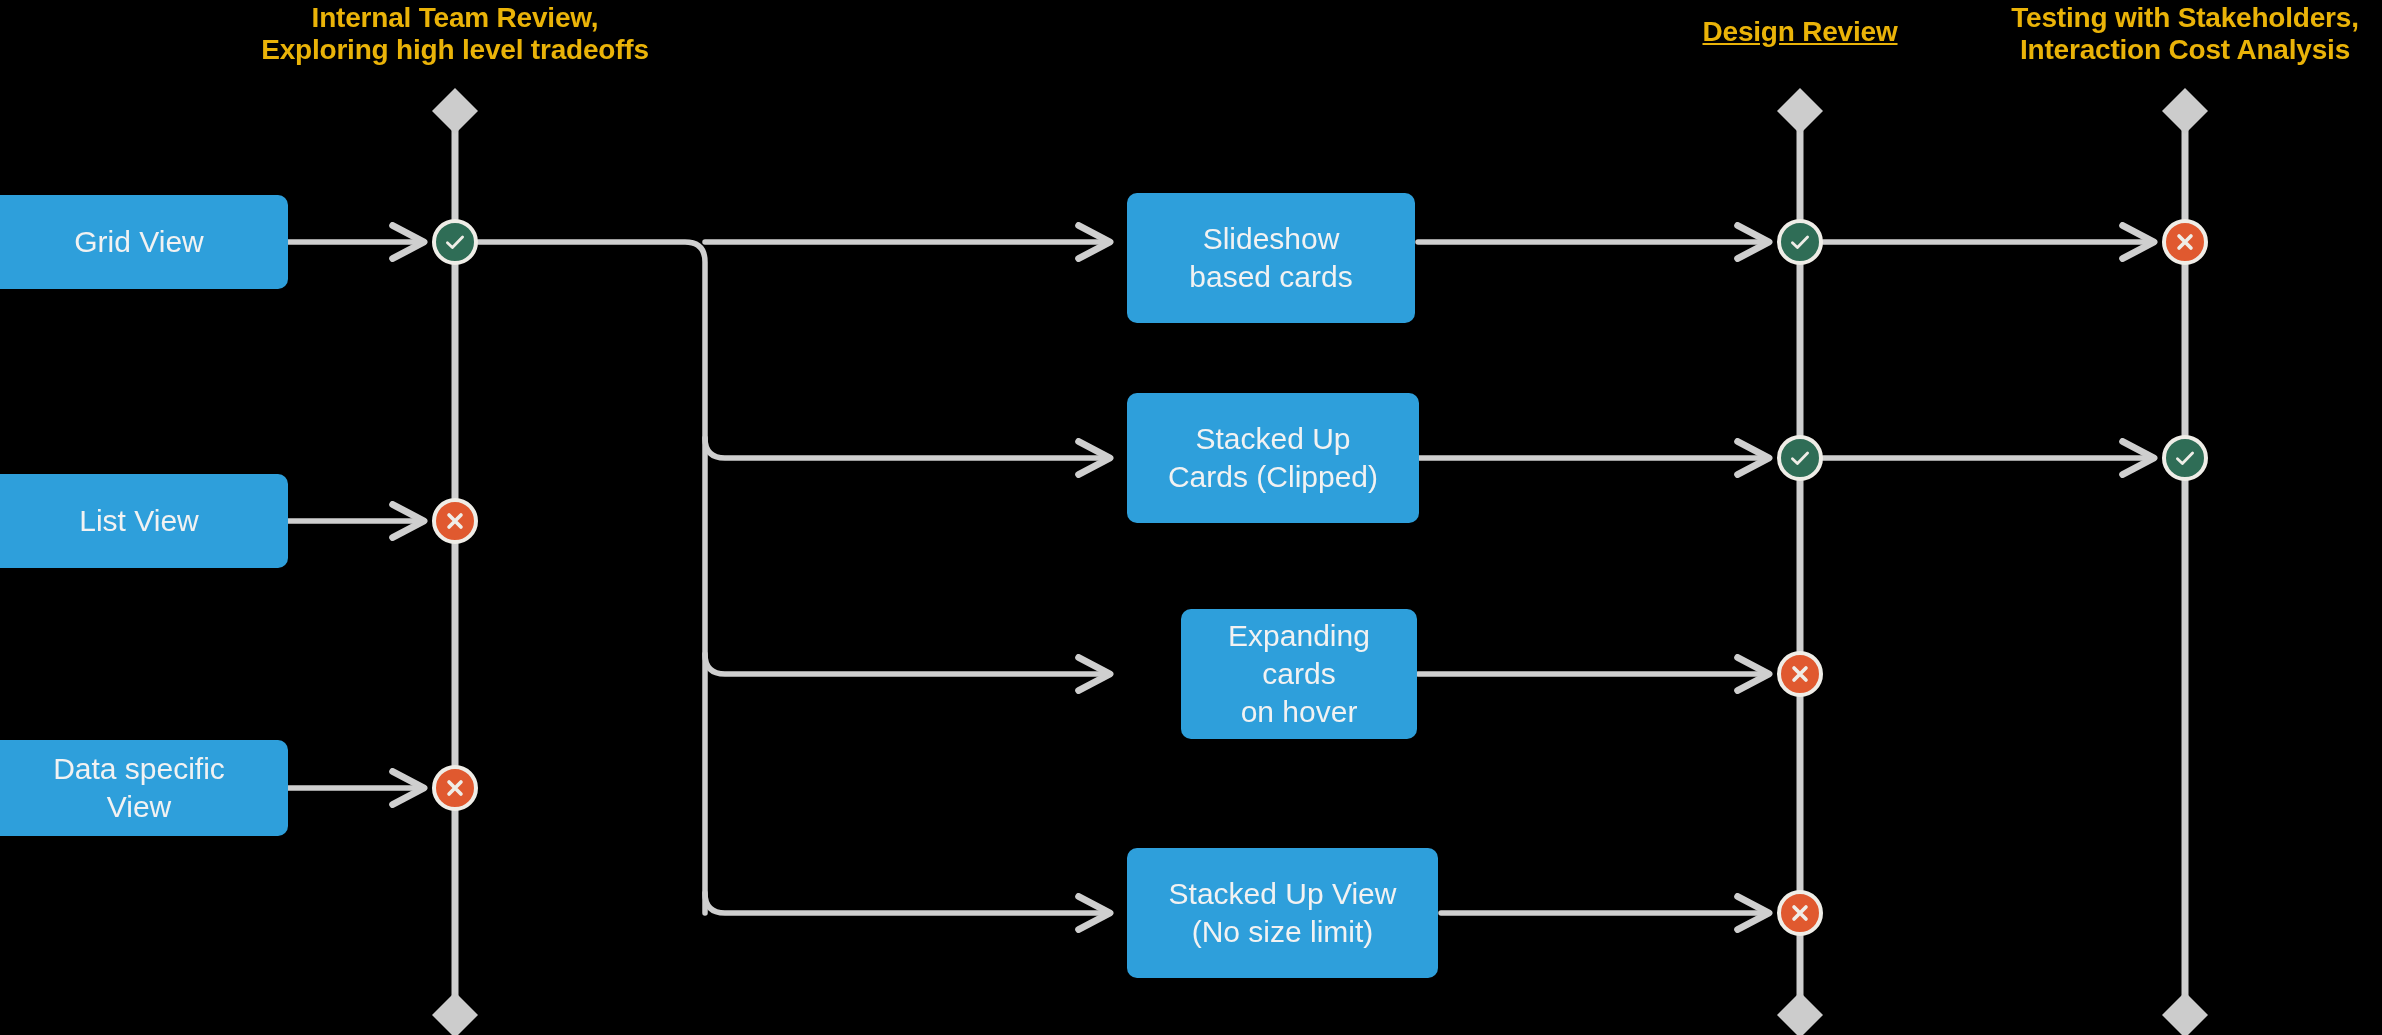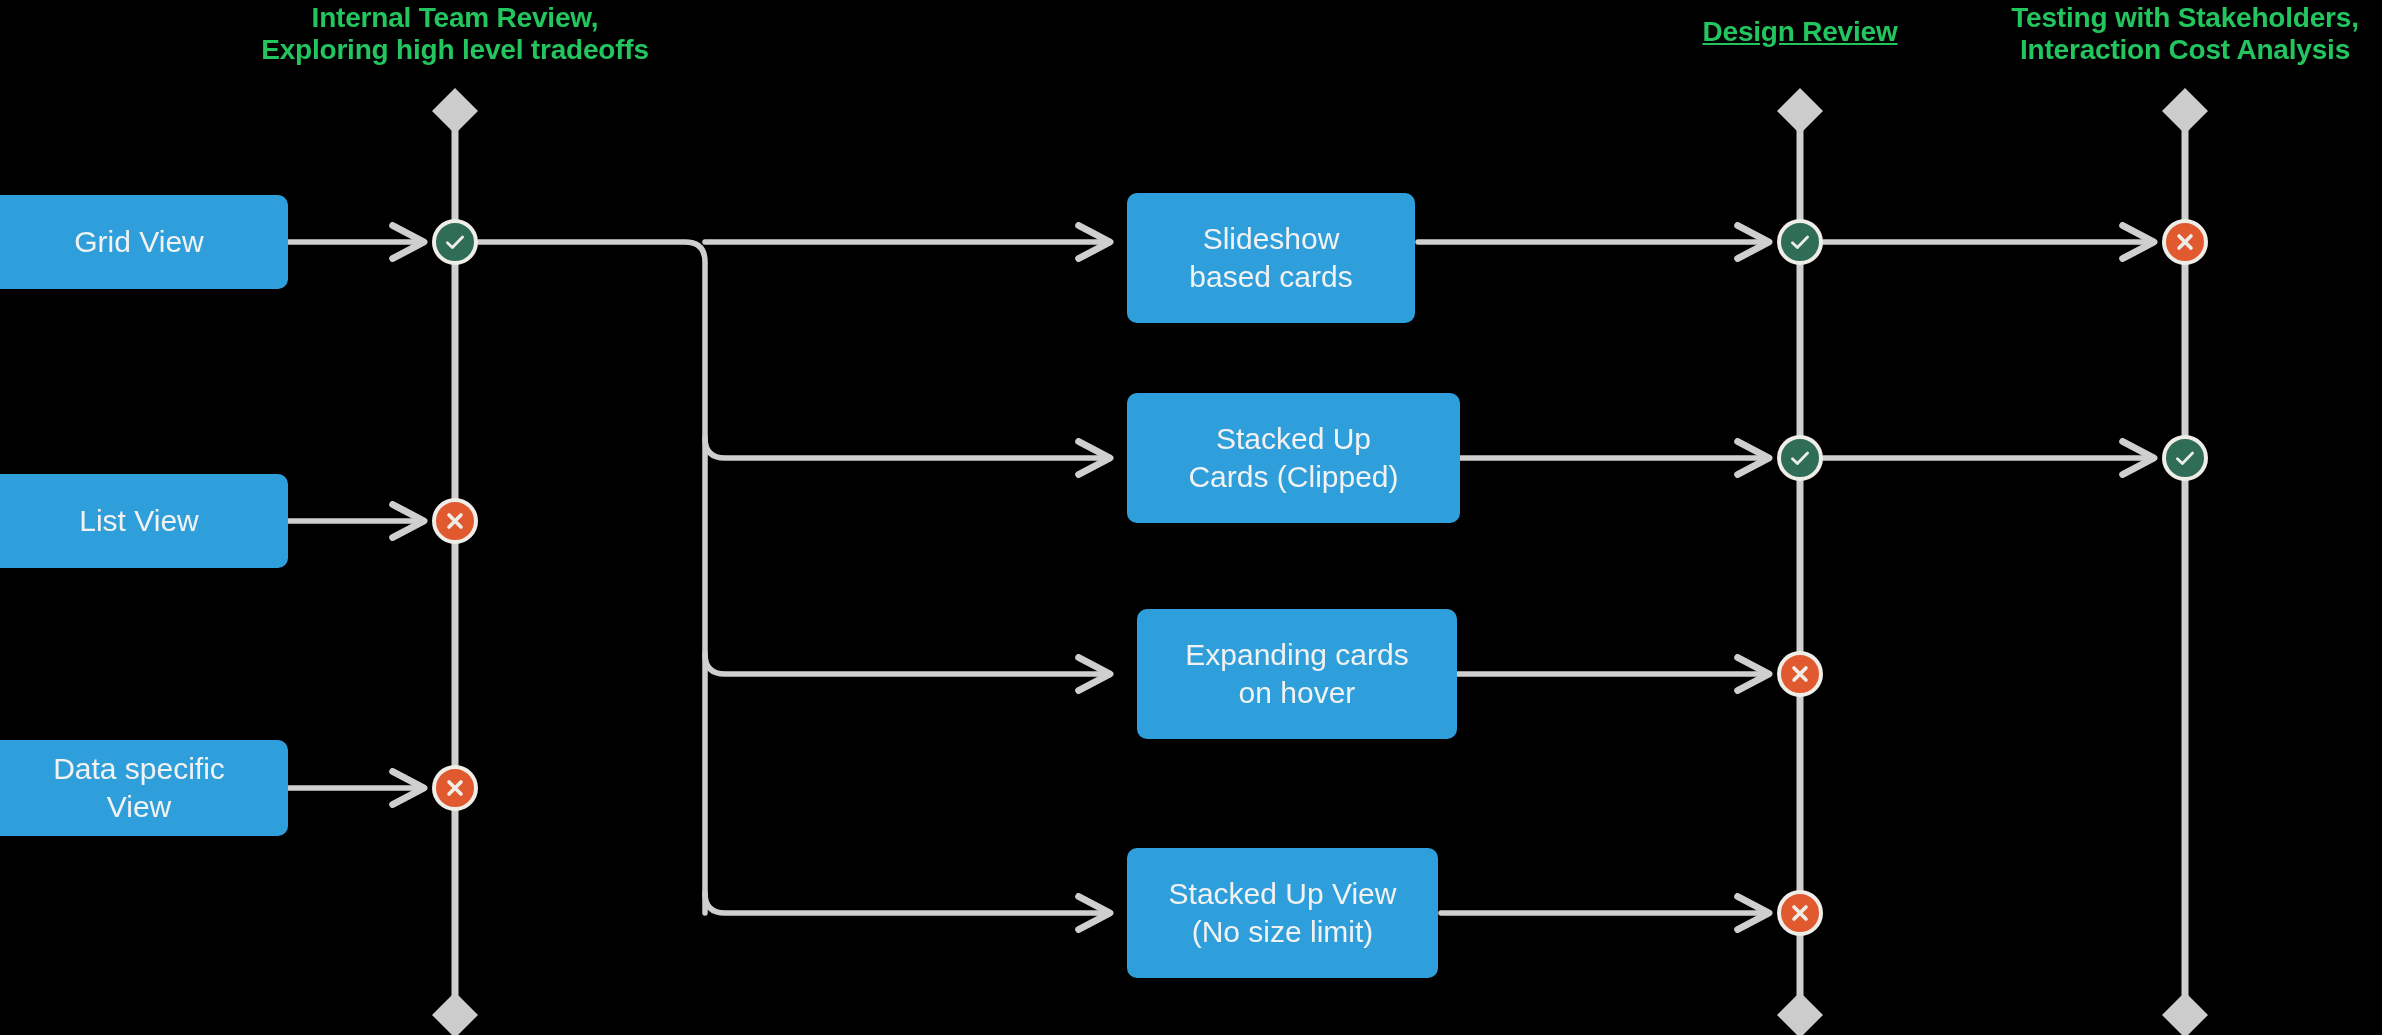--- a/index.html
+++ b/index.html
@@ -8,21 +8,21 @@
     width:2382px;height:1035px;overflow:hidden;
     font-family:"Liberation Sans","DejaVu Sans",sans-serif;
     -webkit-font-smoothing:antialiased;
   }
   #canvas{position:relative;width:2382px;height:1035px;background:#000;}
   svg.layer{position:absolute;left:0;top:0;width:2382px;height:1035px;overflow:visible;}
 
   
   .lane-label{
     position:absolute;
-    color:#22c55e;
+    color:#eab308;
     font-size:28px;
     font-weight:bold;
     line-height:1.14;
     text-align:center;
     letter-spacing:-0.2px;
     white-space:pre-line;
     transform:translateX(-50%);
     pointer-events:none;
   }
 
@@ -120,23 +120,23 @@
   <div class="lane-label" style="left:2185px;top:2px;width:420px;">Testing with Stakeholders,
 Interaction Cost Analysis</div>
 
   <div class="card" style="left:-10px;top:195px;width:298px;height:94px;">Grid View</div>
   <div class="card" style="left:-10px;top:474px;width:298px;height:94px;">List View</div>
   <div class="card" style="left:-10px;top:740px;width:298px;height:96px;">Data specific
 View</div>
 
   <div class="card" style="left:1127px;top:177px;width:288px;height:130px;margin-top:16px;">Slideshow
 based cards</div>
-  <div class="card" style="left:1127px;top:393px;width:333px;height:130px;">Stacked Up
+  <div class="card" style="left:1127px;top:393px;width:292px;height:130px;">Stacked Up
 Cards (Clipped)</div>
-  <div class="card" style="left:1137px;top:609px;width:320px;height:130px;">Expanding cards
+  <div class="card" style="left:1181px;top:609px;width:236px;height:130px;">Expanding cards
 on hover</div>
   <div class="card" style="left:1127px;top:848px;width:311px;height:130px;">Stacked Up View
 (No size limit)</div>
 
   <div class="badge approved" style="left:455px;top:242px;">
     <svg width="26" height="26" viewBox="0 0 24 24">
       <path d="M5 12.6 L9.6 17 L19 7.4" fill="none" stroke="#EFEDE7" stroke-width="2.6" stroke-linecap="round" stroke-linejoin="round"></path>
     </svg>
   </div>
   <div class="badge rejected" style="left:455px;top:521px;">

